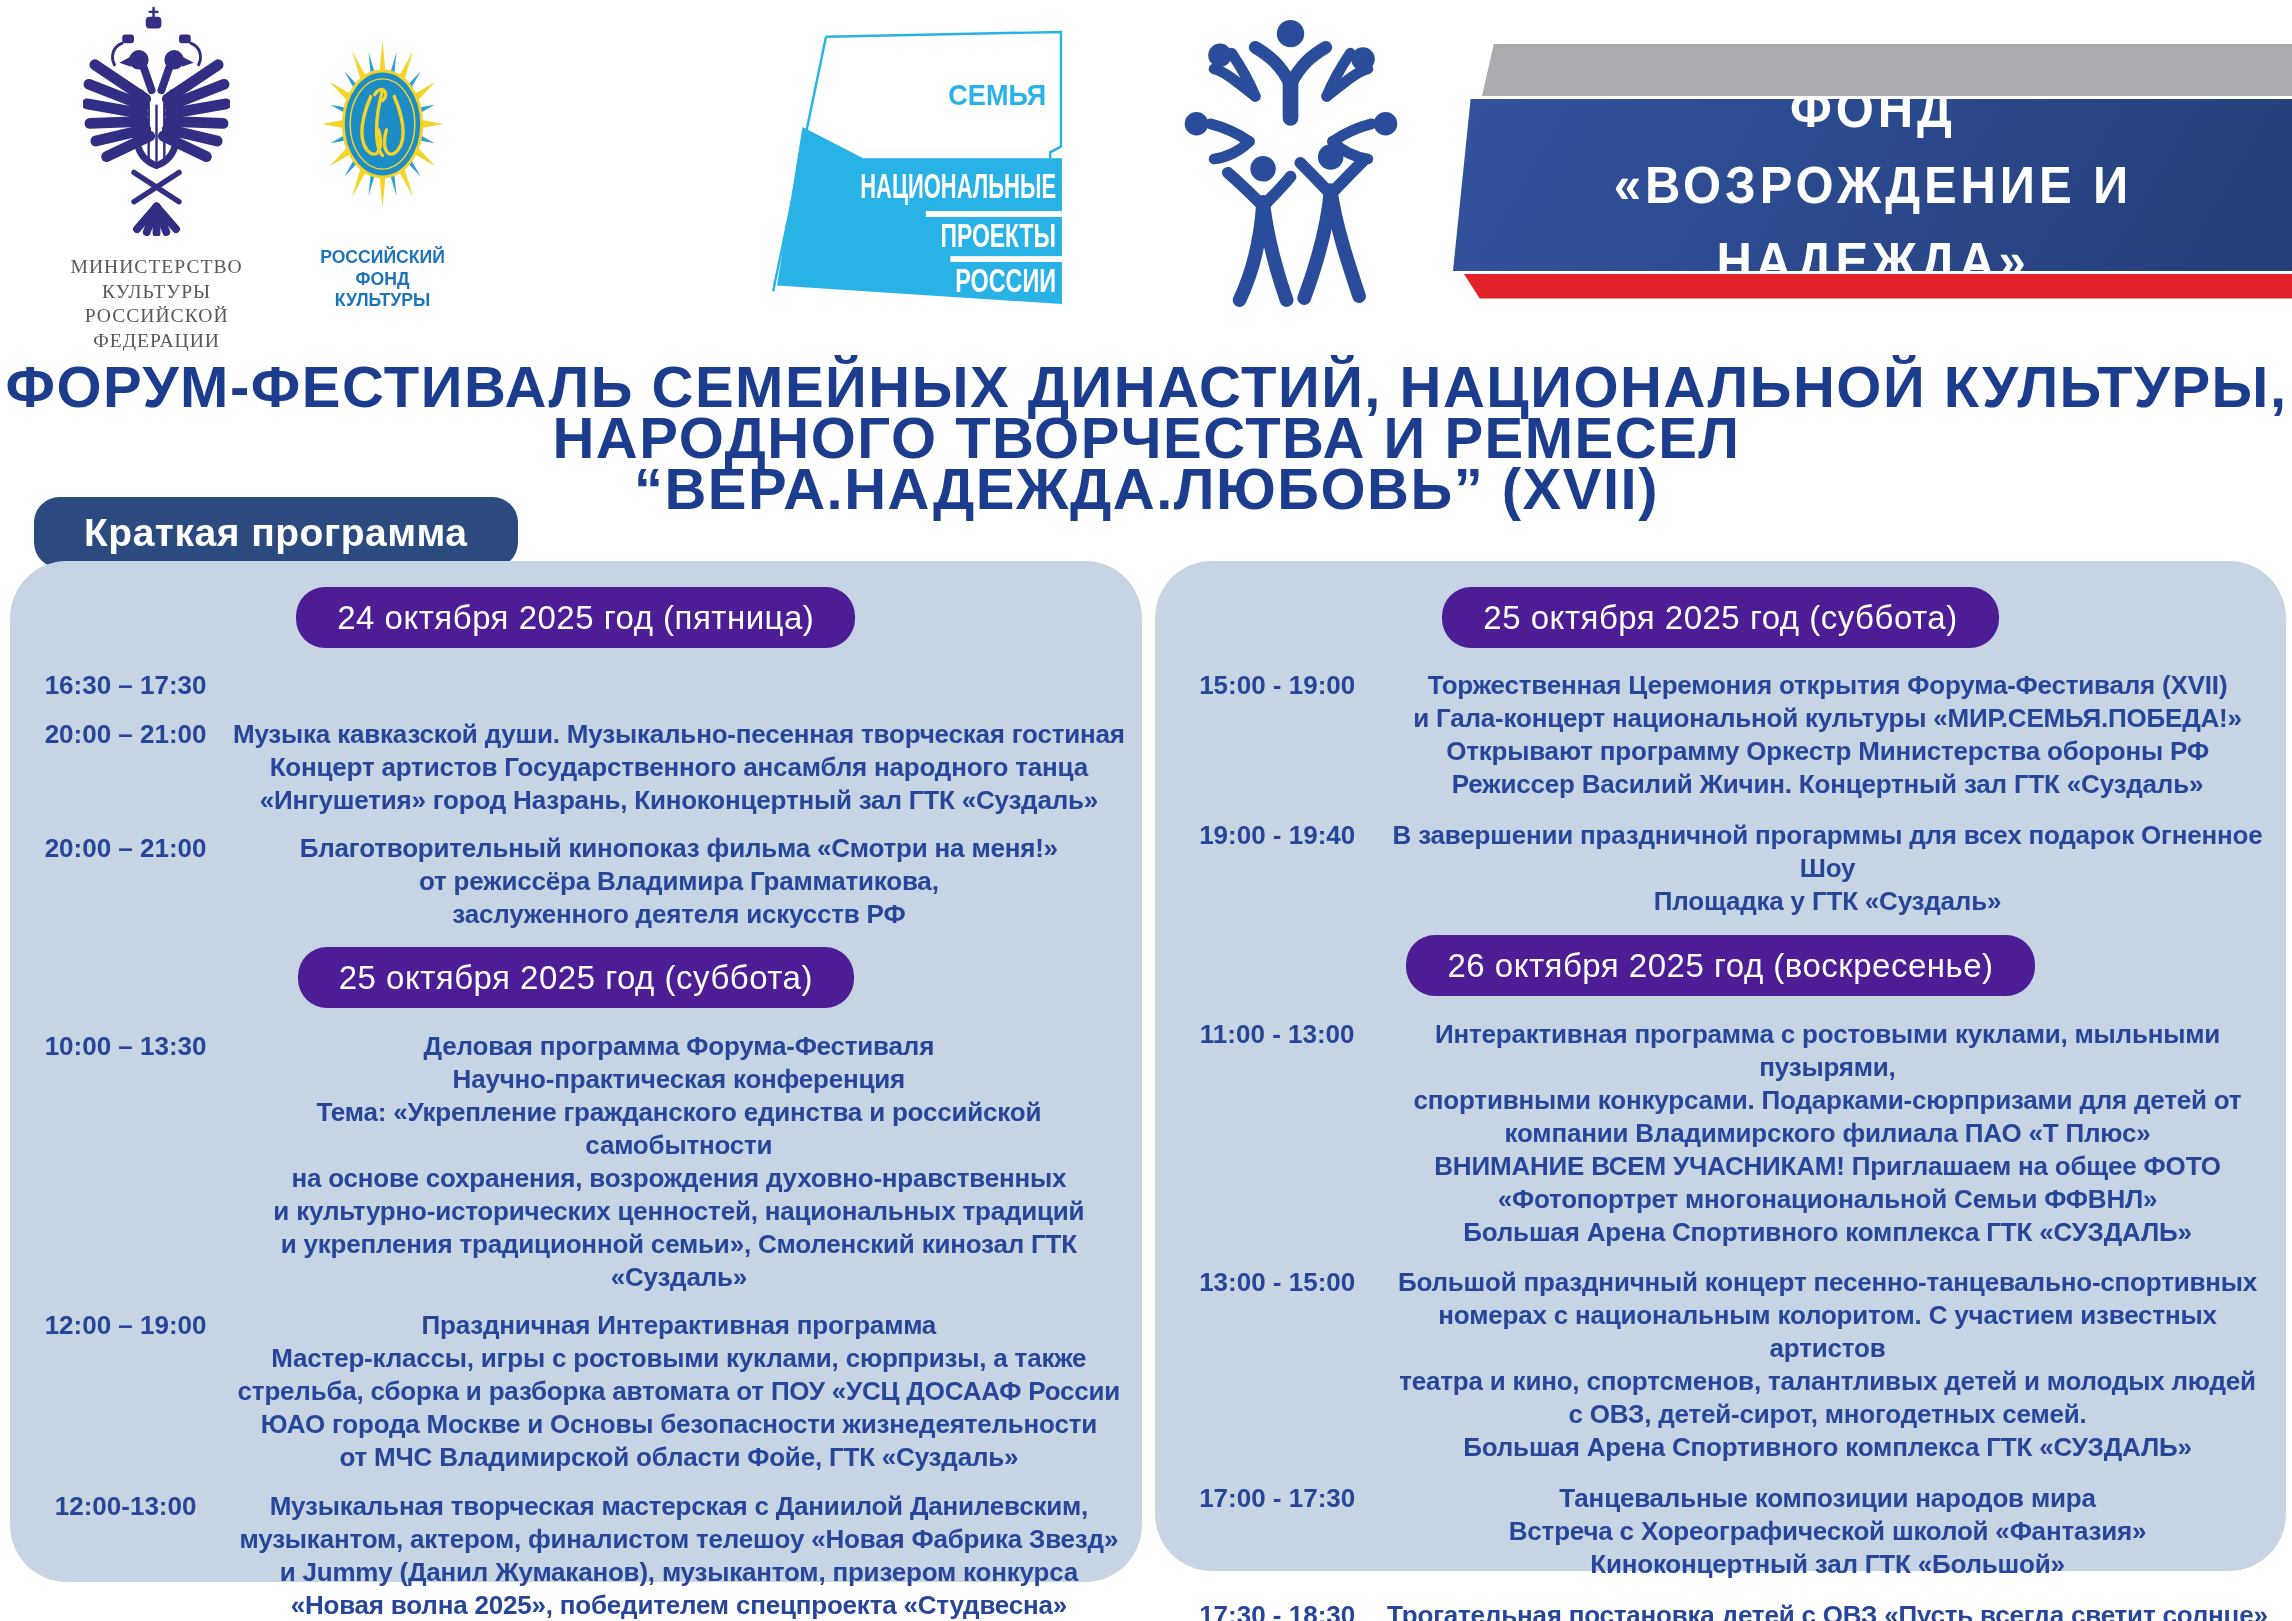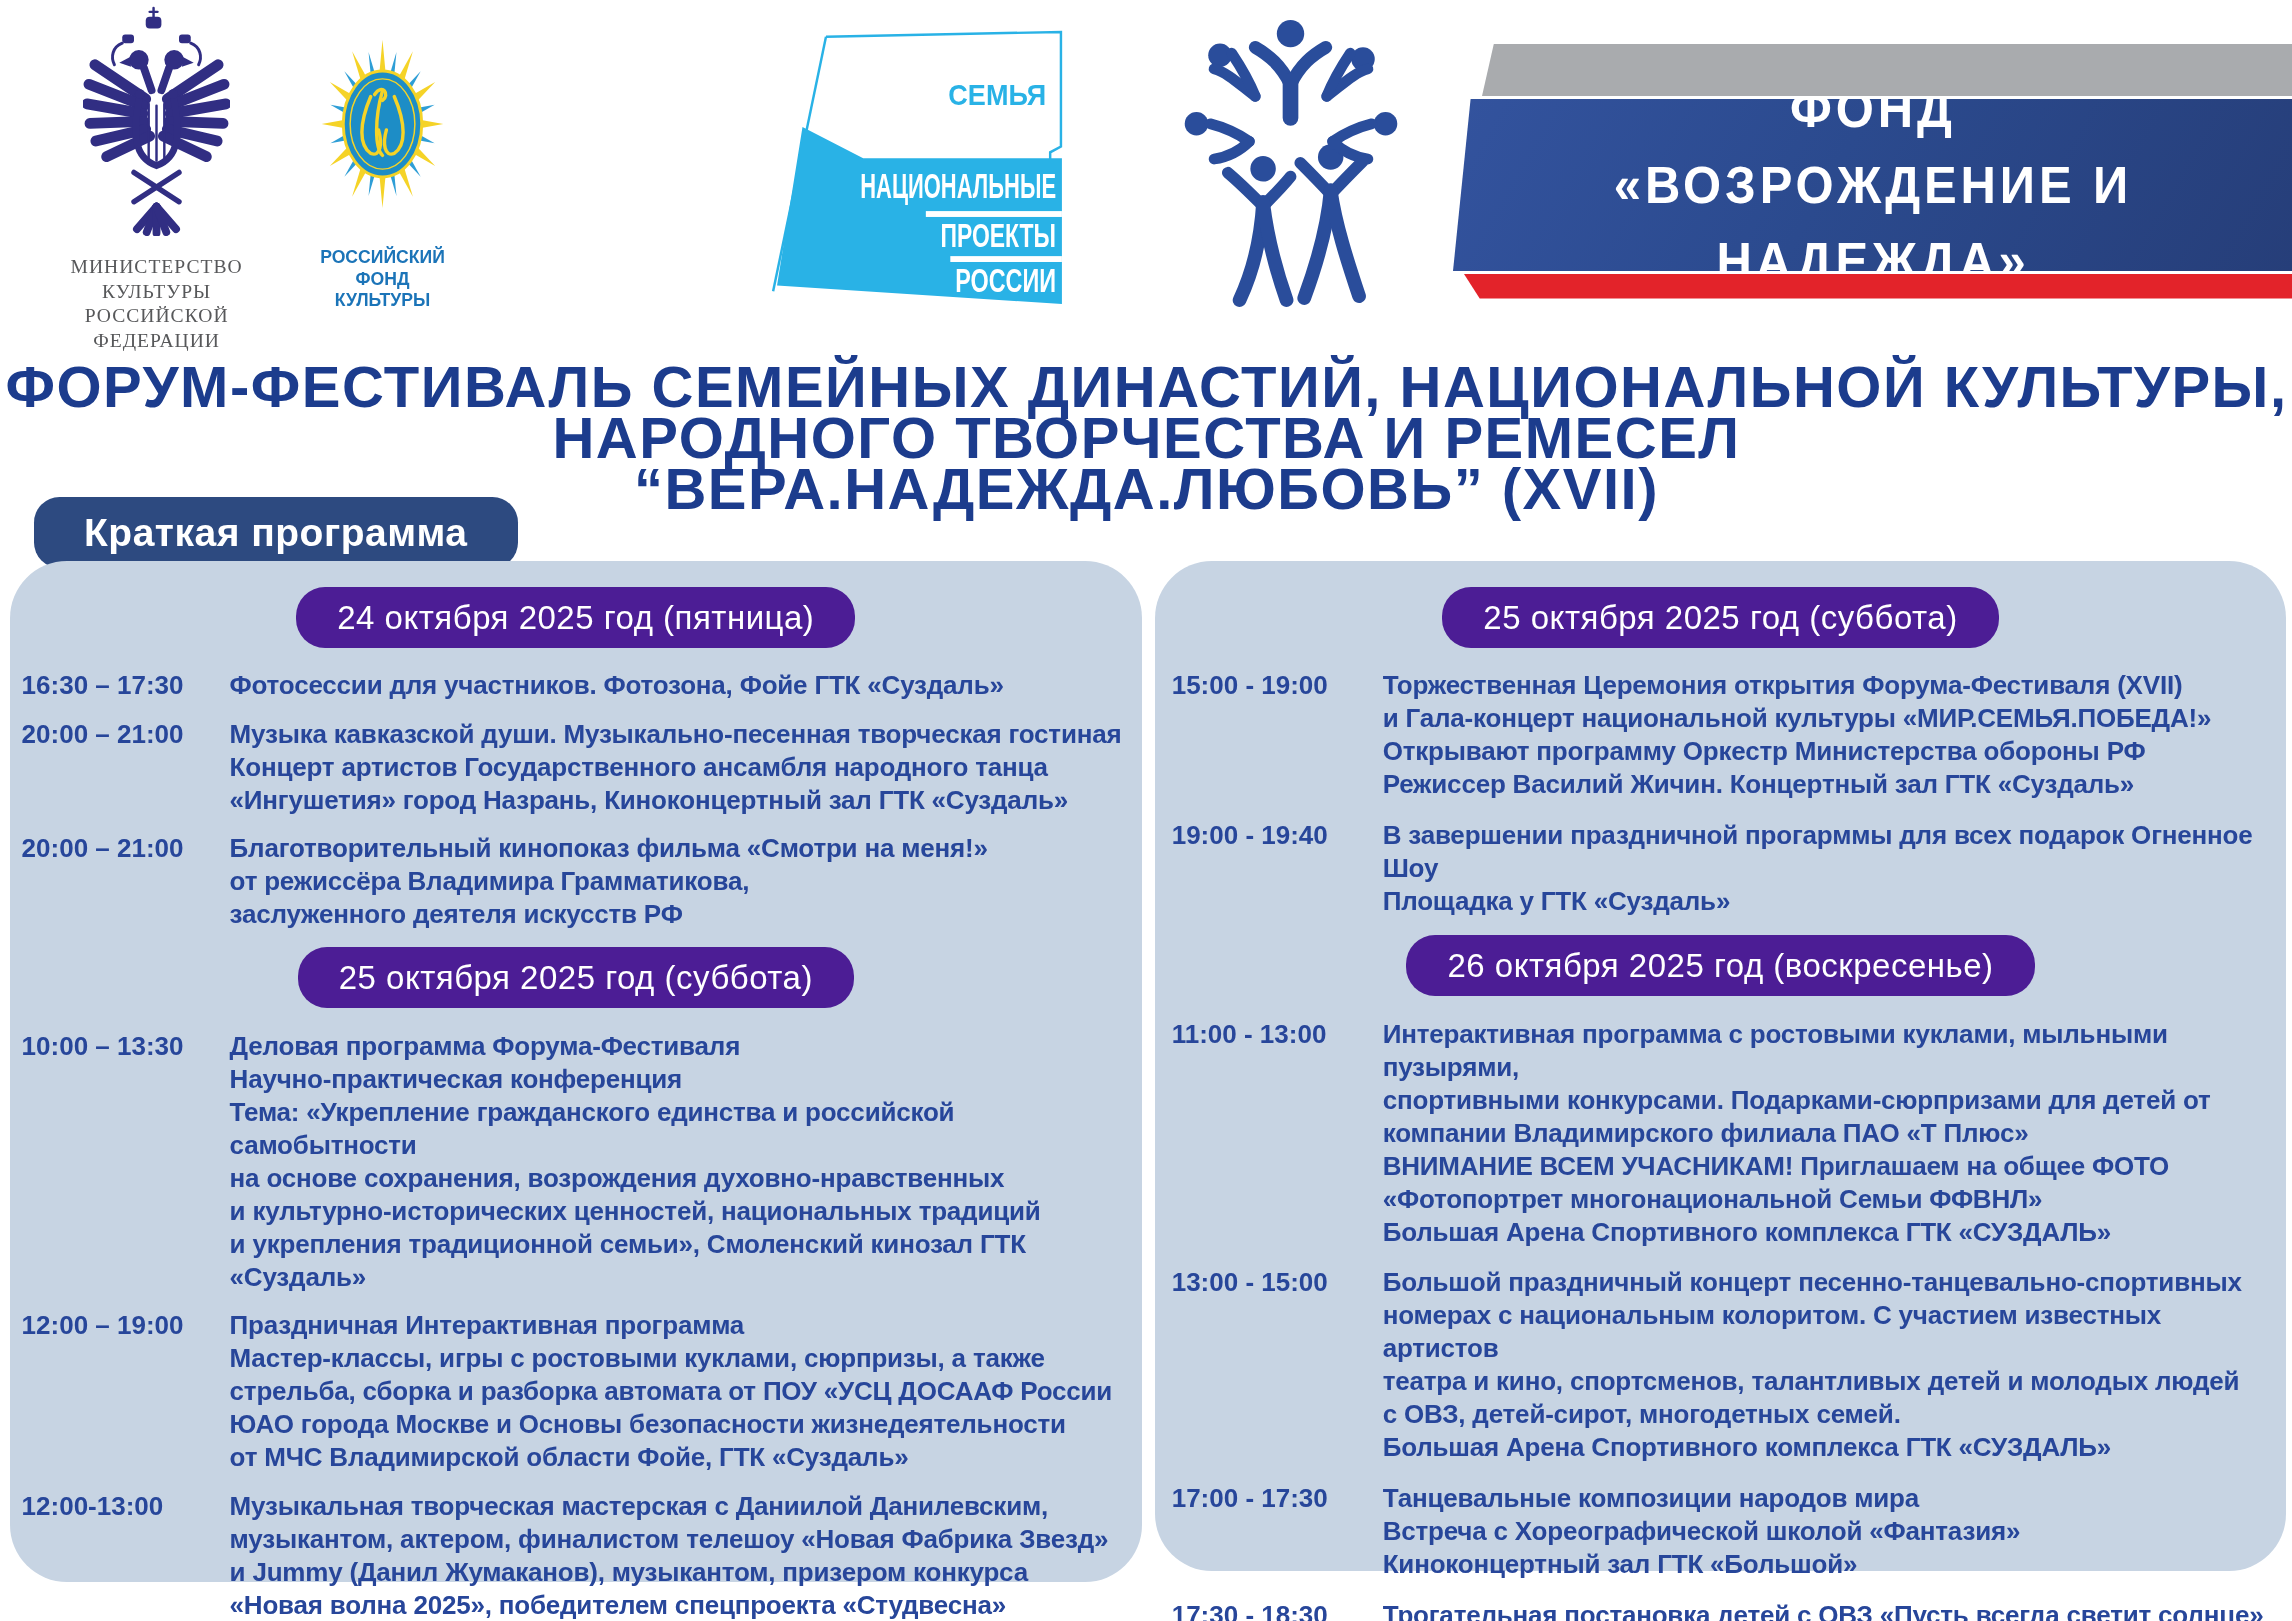--- a/index.html
+++ b/index.html
@@ -31,21 +31,21 @@
   .program-badge{position:absolute;left:34px;top:497px;height:71px;line-height:71px;padding:0 50px;
                  background:#2d4a80;border-radius:25.5px;color:#fff;font-weight:bold;font-size:39px;letter-spacing:0.5px;}
   
   .panel{position:absolute;background:#c7d4e3;border-radius:57px;box-sizing:border-box;padding-top:25.5px;}
   .panel-left{left:9.8px;top:561px;width:1132px;height:1021px;}
   .panel-right{left:1155px;top:561px;width:1131px;height:1010px;}
   .day-badge{display:block;width:max-content;margin:0 auto;padding:0 41px;height:61px;line-height:61px;
              background:#4c1d95;border-radius:29px;color:#fff;font-weight:normal;font-size:33px;letter-spacing:0.5px;}
   .day-badge.mid{margin-top:13.7px;margin-bottom:19.6px;}
   .entries{margin-top:21.6px;}
-  .entry{display:flex;align-items:flex-start;color:#27469a;font-weight:bold;font-size:26px;line-height:33px;}
+  .entry{display:flex;align-items:flex-start;color:#27469a;font-weight:bold;font-size:26px;line-height:33px;text-align:center;}
   .panel-left .entry{padding:0 13.7px 0 11.8px;margin-bottom:15.7px;}
   .panel-right .entry{padding:0 13.7px 0 16.7px;margin-bottom:17.6px;}
   .entry .time{flex:0 0 208px;white-space:nowrap;}
   .panel-right .entry .time{flex:0 0 211px;}
   .entry .desc{flex:1;white-space:pre-line;letter-spacing:-0.2px;}
 </style>
 </head>
 <body>
 
 <div class="canvas">
@@ -233,21 +233,20 @@
 НАРОДНОГО ТВОРЧЕСТВА И РЕМЕСЕЛ
 “ВЕРА.НАДЕЖДА.ЛЮБОВЬ” (XVII)</div>
 
   <div class="program-badge">Краткая программа</div>
 
   <div class="panel panel-left">
     <div class="day-badge">24 октября 2025 год (пятница)</div>
     <div class="entries">
       <div class="entry">
         <div class="time">16:30 – 17:30</div>
-        <div class="desc">Фотосессии для участников. Фотозона, Фойе ГТК «Суздаль»</div>
       </div>
       <div class="entry">
         <div class="time">20:00 – 21:00</div>
         <div class="desc">Музыка кавказской души. Музыкально-песенная творческая гостиная
 Концерт артистов Государственного ансамбля народного танца
 «Ингушетия» город Назрань, Киноконцертный зал ГТК «Суздаль»</div>
       </div>
       <div class="entry">
         <div class="time">20:00 – 21:00</div>
         <div class="desc">Благотворительный кинопоказ фильма «Смотри на меня!»

